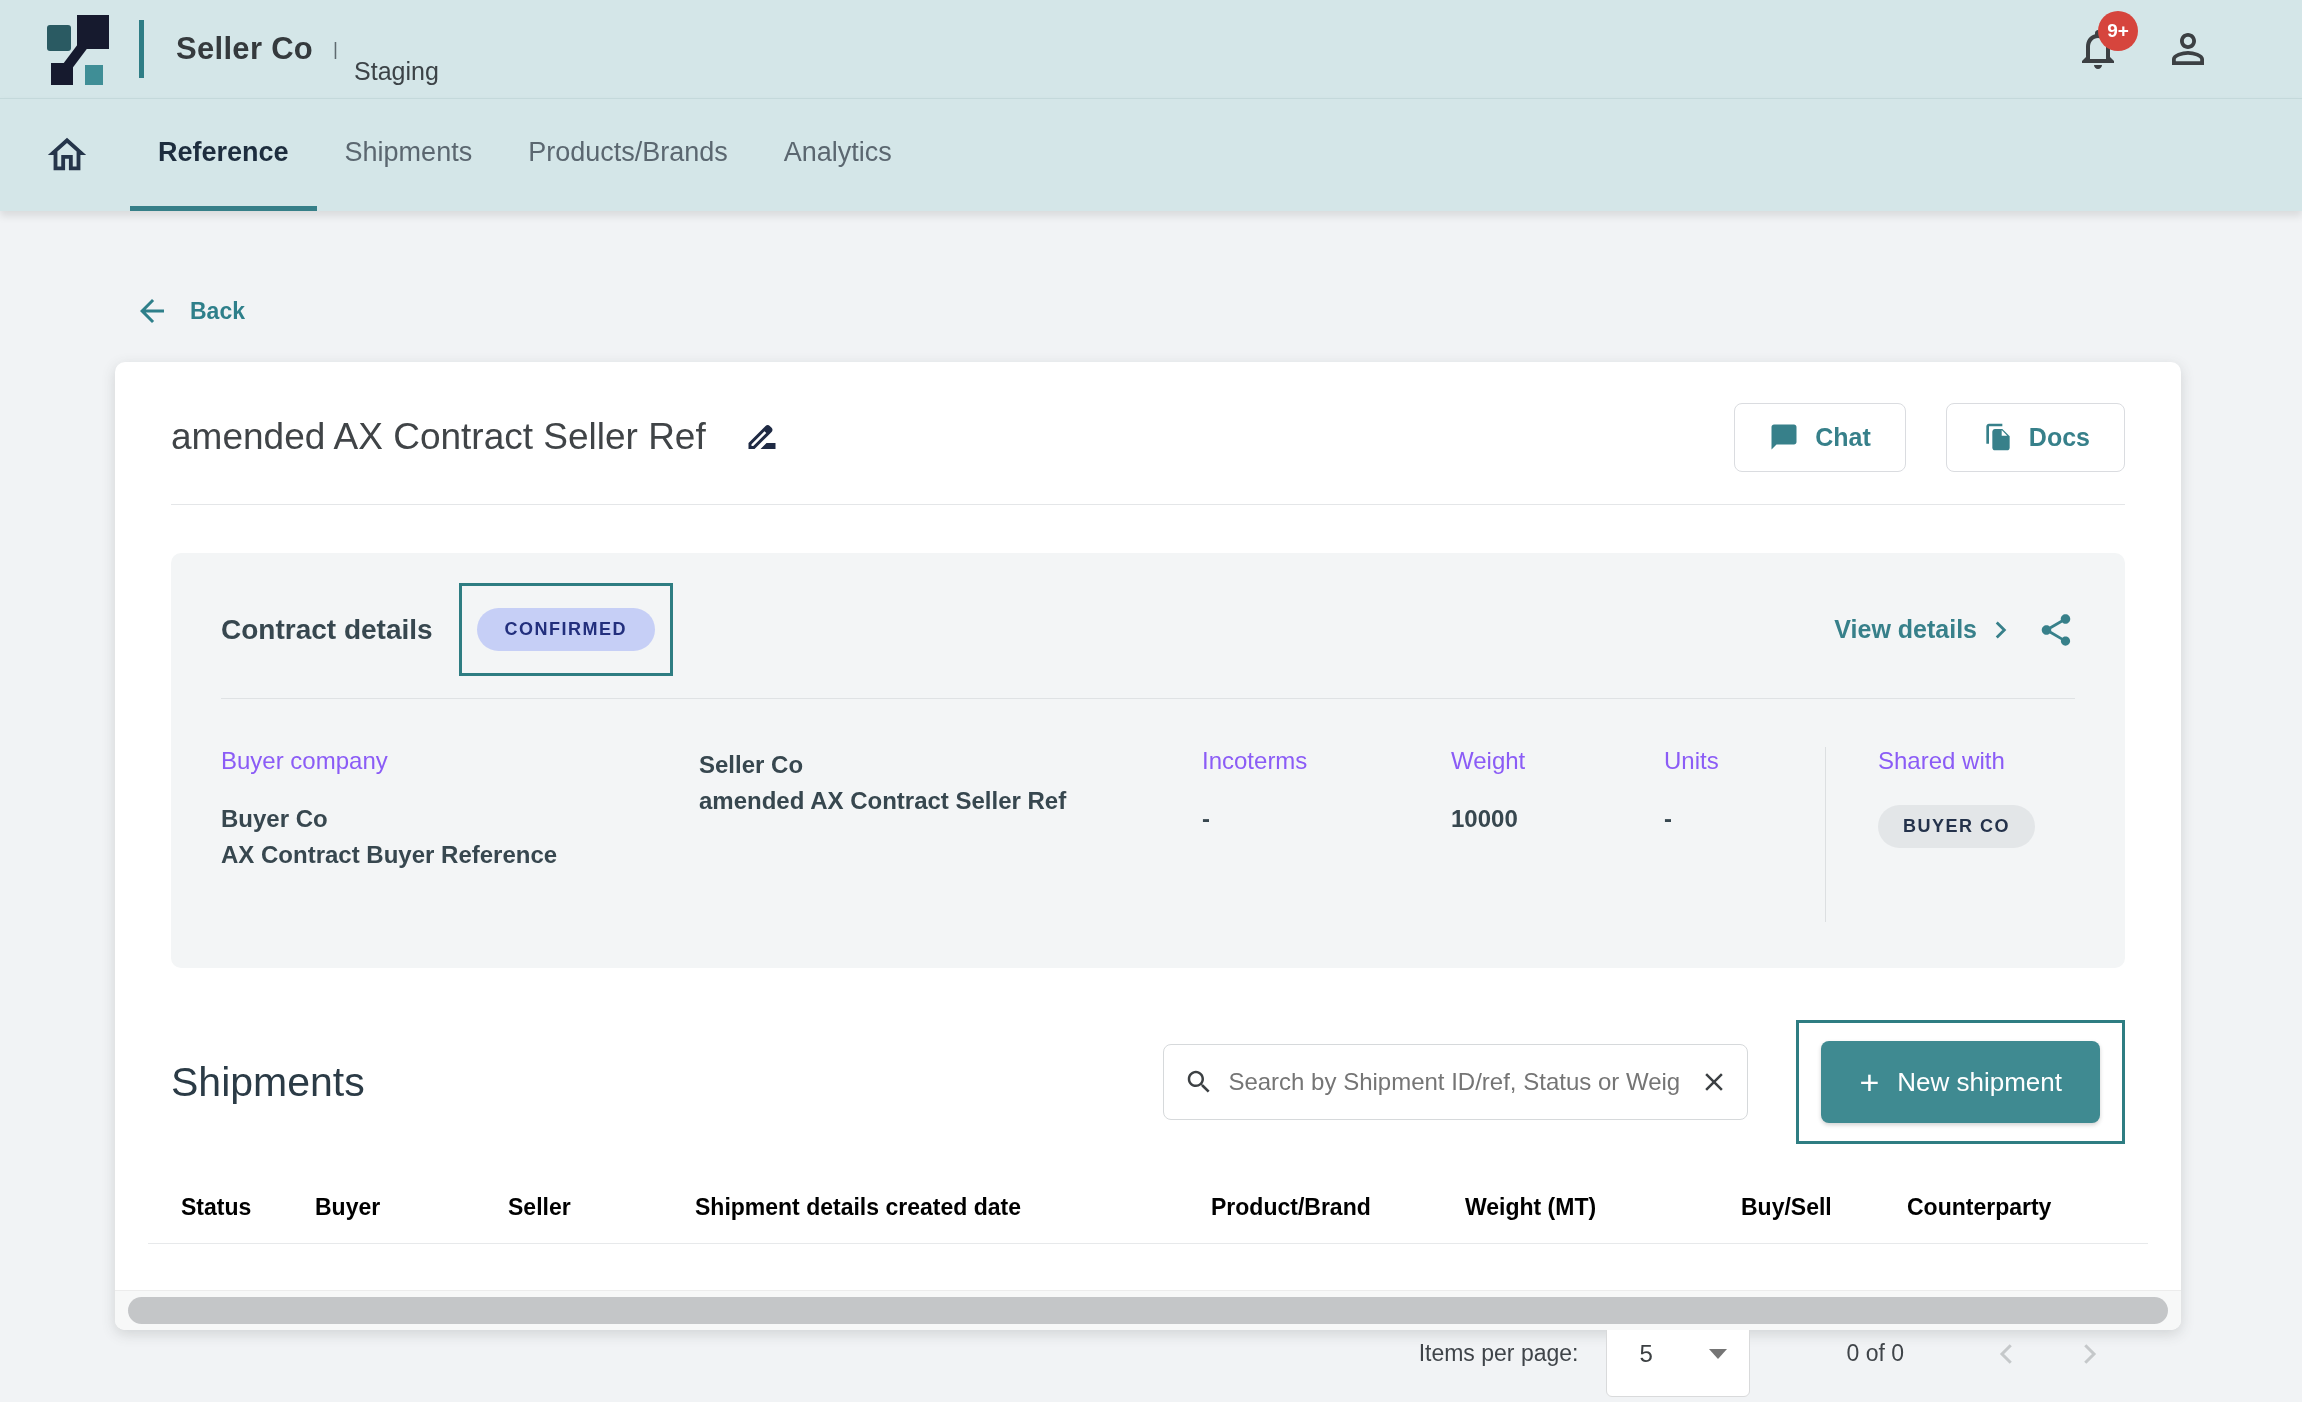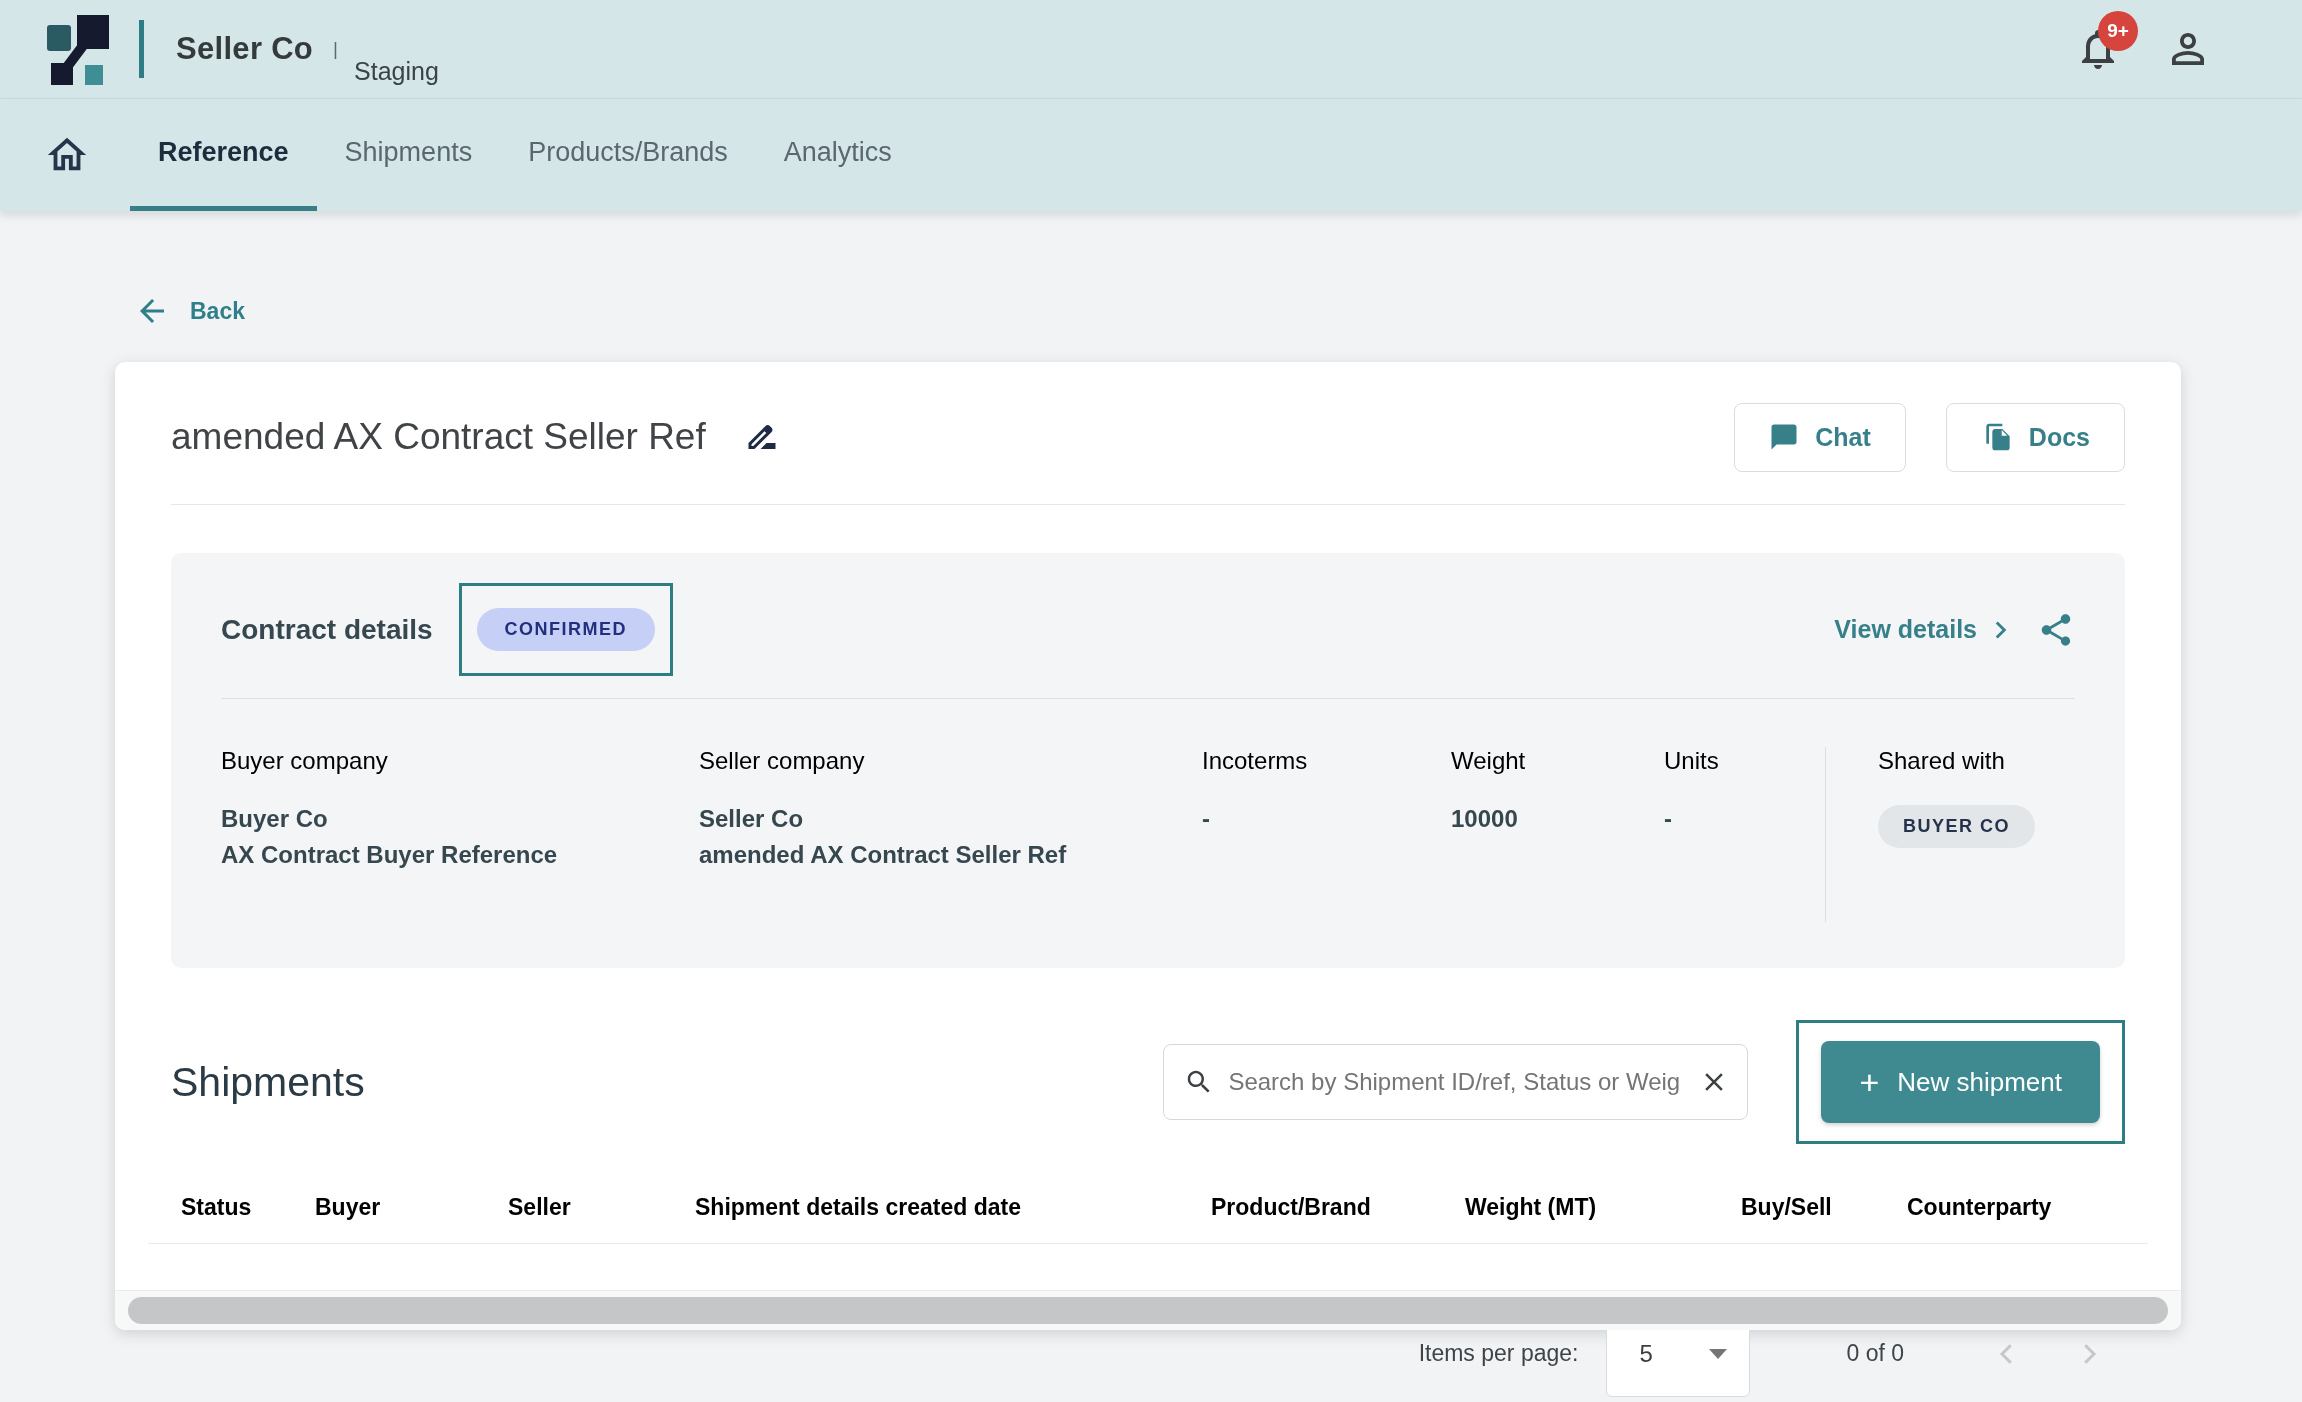--- a/index.html
+++ b/index.html
@@ -88,21 +88,21 @@
     display:inline-block; background:#c6cff6; color:#222f7d;
     font-size:18px; font-weight:bold; letter-spacing:1.5px;
     padding:11px 28px; border-radius:999px;
   }
   .panel-header-right { margin-left:auto; display:flex; align-items:center; gap:24px; }
   .view-details { display:flex; align-items:center; gap:10px; color:#37808a; font-size:25px; font-weight:bold; cursor:pointer; }
   .share-btn { cursor:pointer; }
   .panel-divider { margin-top:22px; border-top:1px solid #dfe2e4; }
 
   .fields-row { margin-top:48px; display:flex; align-items:flex-start; }
-  .field-label { font-size:24px; color:#000000; margin-bottom:26px; }
+  .field-label { font-size:24px; color:#8b5cf6; margin-bottom:26px; }
   .field-value { font-size:24px; font-weight:bold; color:#37474f; line-height:1.5; }
   .col-buyer { width:478px; } .col-seller { width:503px; }
   .col-incoterms { width:249px; } .col-weight { width:213px; } .col-units { width:161px; }
   .v-divider { width:1px; align-self:stretch; background:#dcdfe1; min-height:175px; }
   .col-shared { padding-left:52px; }
   .shared-chip {
     display:inline-block; margin-top:4px; background:#e3e6e8; color:#24324b;
     font-size:18px; font-weight:bold; letter-spacing:1.5px;
     padding:11px 25px; border-radius:999px;
   }
@@ -277,21 +277,20 @@
     </div>
     <div class="panel-divider"></div>
 
     <div class="fields-row">
       <div class="col-buyer">
         <div class="field-label">Buyer company</div>
         <div class="field-value">Buyer Co</div>
         <div class="field-value">AX Contract Buyer Reference</div>
       </div>
       <div class="col-seller">
-        <div class="field-label">Seller company</div>
         <div class="field-value">Seller Co</div>
         <div class="field-value">amended AX Contract Seller Ref</div>
       </div>
       <div class="col-incoterms">
         <div class="field-label">Incoterms</div>
         <div class="field-value">-</div>
       </div>
       <div class="col-weight">
         <div class="field-label">Weight</div>
         <div class="field-value">10000</div>

